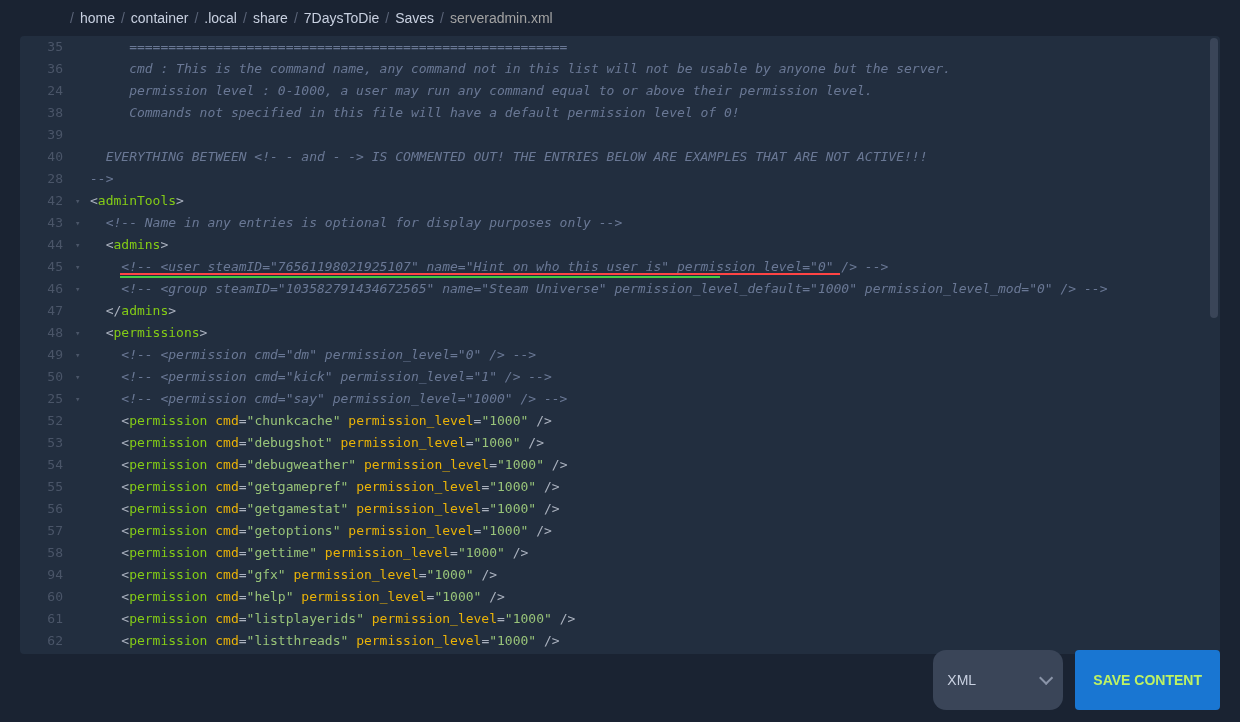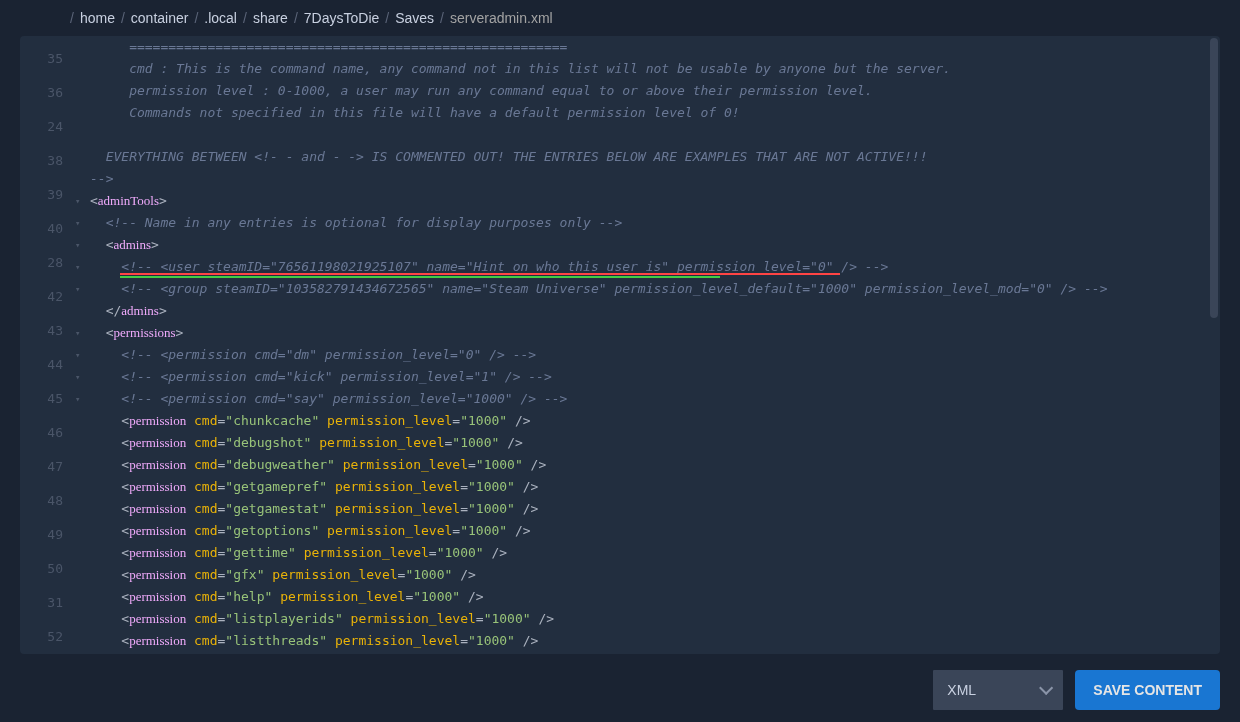--- a/index.html
+++ b/index.html
@@ -38,37 +38,37 @@
     line-height: 22px;
   }
   .gutter {
     width: 55px;
     text-align: right;
     padding-right: 12px;
     color: #4a5568;
     user-select: none;
     flex-shrink: 0;
   }
-  .gutter .ln { height: 22px; margin-top: 12px; }
+  .gutter .ln { height: 22px; }
   .fold-col {
     width: 15px;
     color: #4a5568;
     font-size: 9px;
     flex-shrink: 0;
   }
   .fold-col .fm { height: 22px; cursor: pointer; }
   .code {
     flex: 1;
     white-space: pre;
     font-style: italic;
     color: #6a7895;
     position: relative;
   }
   .code .line { height: 22px; }
-  .tag { color: #f0abfc; font-style: normal; font-family: Liberation Serif, serif; }
+  .tag { color: #84cc16; font-style: normal; }
   .attr { color: #eab308; font-style: normal; }
   .val { color: #98c379; font-style: normal; }
   .punct { color: #abb2bf; font-style: normal; }
   .highlight-line {
     position: relative;
   }
   .underline {
     position: absolute;
     height: 2px;
     bottom: 1px;
@@ -81,42 +81,42 @@
     bottom: 12px;
     display: flex;
     gap: 12px;
     font-family: -apple-system, sans-serif;
   }
   .select-lang {
     background: #3a4558;
     border: none;
     color: #c8d0e0;
     padding: 10px 40px 10px 14px;
-    border-radius: 1px;
+    border-radius: 13px;
     font-size: 14px;
     position: relative;
     cursor: pointer;
     display: flex;
     align-items: center;
     min-width: 130px;
   }
   .select-lang::after {
     content: '';
     position: absolute;
     right: 14px;
     width: 8px; height: 8px;
     border-right: 2px solid #8a94a8;
     border-bottom: 2px solid #8a94a8;
     transform: rotate(45deg) translateY(-3px);
   }
   .save-btn {
     background: #1976d2;
-    color: #e5e5e5;
+    color: #bef264;
     border: none;
-    padding: 12px 18px;
+    padding: 22px 18px;
     border-radius: 4px;
     font-size: 14px;
     font-weight: 600;
     cursor: pointer;
   }
   .scrollbar { position:absolute; right:2px; top:2px; width:8px; height:280px; background:#3a4558; border-radius:4px; }
 </style>
 </head>
 <body>
 
@@ -149,21 +149,21 @@
         <div class="ln">28</div>
         <div class="ln">42</div>
         <div class="ln">43</div>
         <div class="ln">44</div>
         <div class="ln">45</div>
         <div class="ln">46</div>
         <div class="ln">47</div>
         <div class="ln">48</div>
         <div class="ln">49</div>
         <div class="ln">50</div>
-        <div class="ln">31</div>
+        <div class="ln">25</div>
         <div class="ln">52</div>
         <div class="ln">53</div>
         <div class="ln">54</div>
         <div class="ln">55</div>
         <div class="ln">56</div>
         <div class="ln">57</div>
         <div class="ln">58</div>
         <div class="ln">94</div>
         <div class="ln">60</div>
         <div class="ln">61</div>

